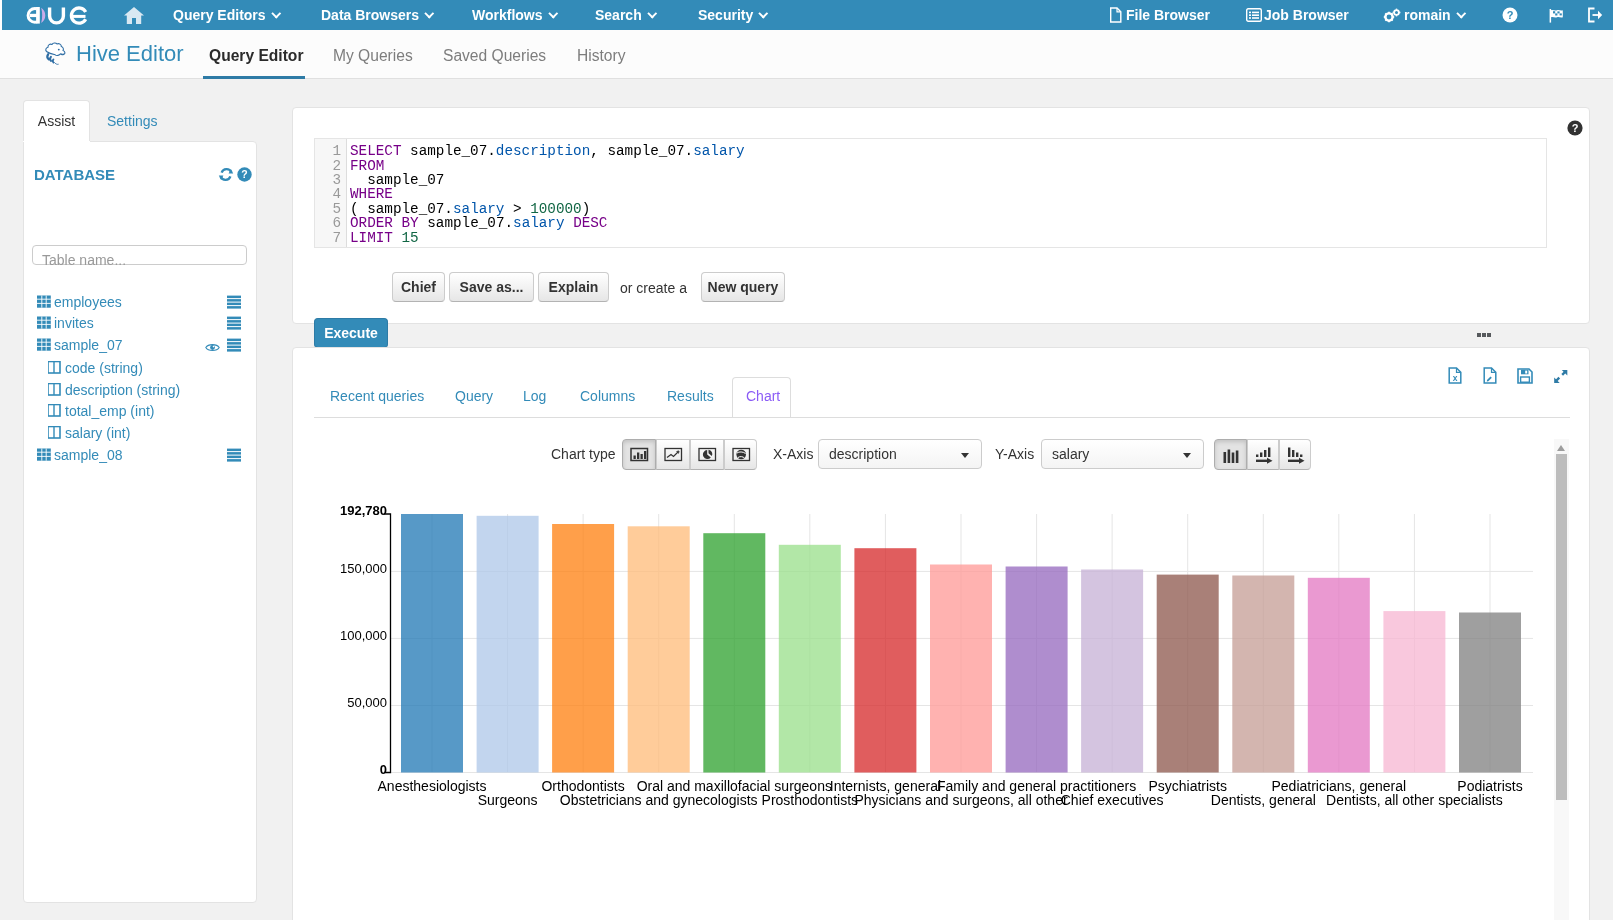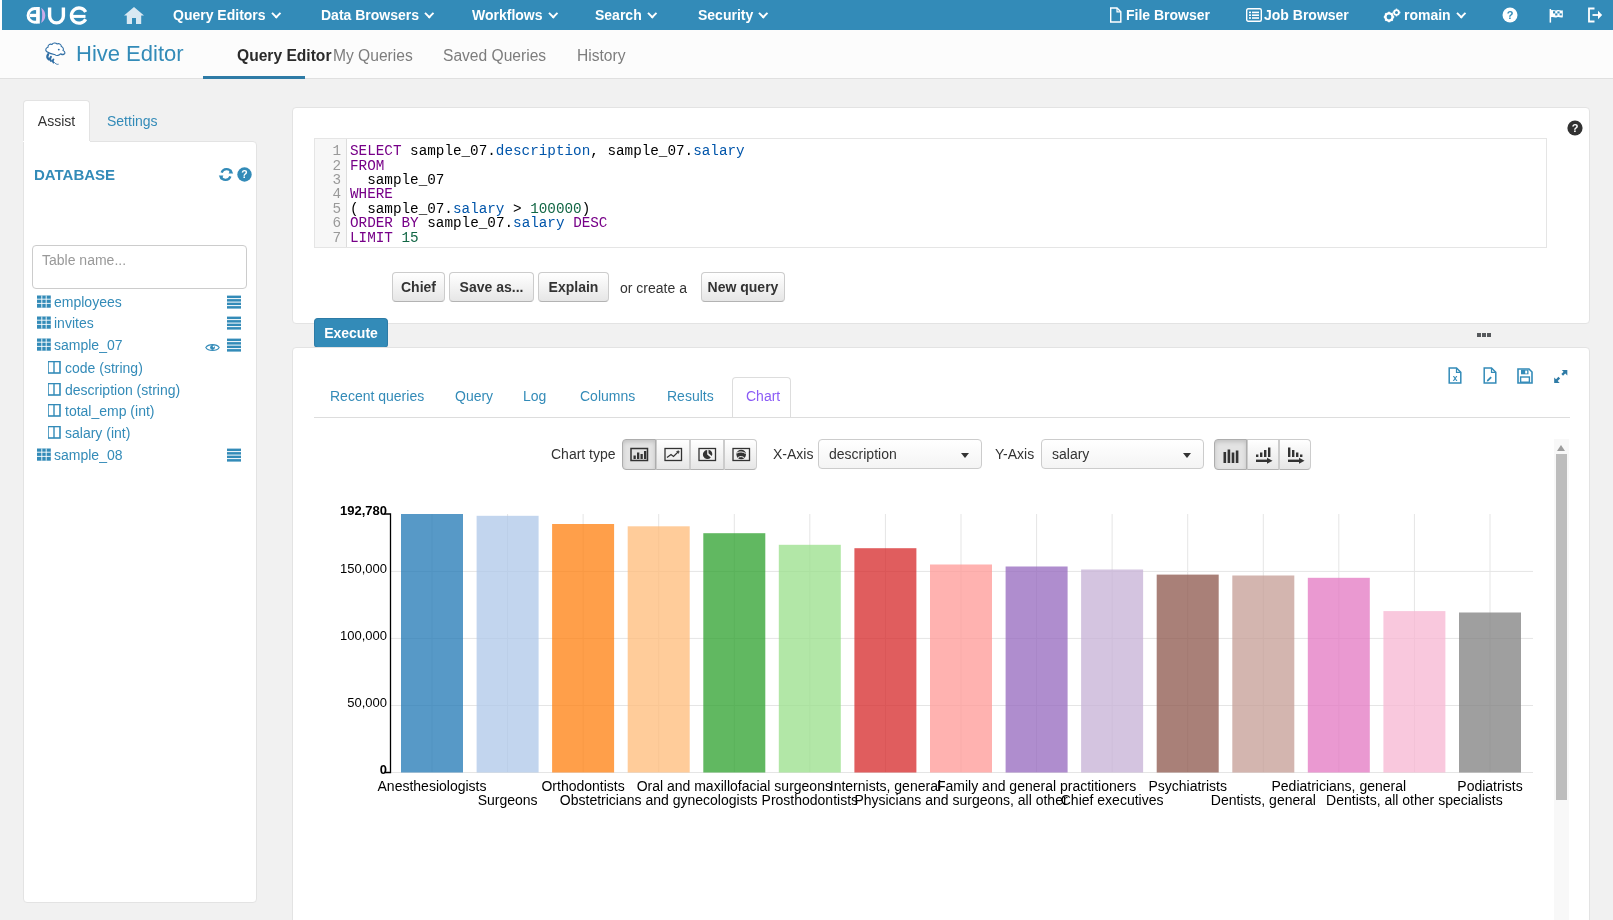--- a/index.html
+++ b/index.html
@@ -11,37 +11,37 @@
 .navitem { position:absolute; top:0; height:30px; line-height:30px; color:#fff;
   font-size:14px; font-weight:bold; white-space:nowrap; }
 .caret-w { display:inline-block; width:6.5px; height:6.5px; border-right:2.2px solid #fff;
   border-bottom:2.2px solid #fff; transform:rotate(45deg); vertical-align:middle;
   margin:-7px 0 0 7px; }
 
 #subnav { position:absolute; left:0; top:30px; width:1613px; height:49px; background:#fcfcfc;
   border-bottom:1px solid #e0e0e0;text-align:center; }
 #apptitle { position:absolute; left:76px; top:11px; font-size:22px; color:#338bb8; }
 .snavtab { position:absolute; top:17px; font-size:15.6px; color:#7d7d7d; }
-#snav-active { color:#2b2b2b; font-weight:bold;margin-left:28px; }
+#snav-active { color:#2b2b2b; font-weight:bold; }
 #snav-underline { position:absolute; left:203px; top:46px; width:102px; height:3px; background:#2e7ba6; }
 
 #assist-tab { position:absolute; left:23px; top:100px; width:67px; height:41px; background:#fff;
   border:1px solid #e3e3e3; border-bottom:none; border-radius:4px 4px 0 0;
   text-align:center; line-height:40px; font-size:14px; color:#333; }
 #settings-link { position:absolute; left:107px; top:113px; font-size:14px; color:#338bb8; }
 #sidebar { position:absolute; left:23px; top:141px; width:234px; height:762px; background:#fff;
   border:1px solid #e3e3e3; border-radius:0 4px 4px 4px; }
 #sidebar .notab { position:absolute; left:-1px; top:-1px; width:67px; height:1px; background:#fff; }
 #db-label { position:absolute; left:10px; top:24px; font-size:15px; font-weight:bold; color:#338bb8; }
 #db-select { position:absolute; left:8px; top:52px; width:216px; height:28px;
   border:1px solid #ccc; border-radius:4px; background:linear-gradient(#ffffff,#f0f0f0);
   font-size:14px; color:#333; line-height:26px; padding-left:9px; }
 #db-select .sel-caret { position:absolute; right:11px; top:12px; width:0; height:0;
   border-left:4px solid transparent; border-right:4px solid transparent; border-top:5px solid #555; }
-#tbl-input { position:absolute; left:8px; top:103px; width:215px; height:44px;
+#tbl-input { position:absolute; left:8px; top:103px; width:215px; height:20px;
   border:1px solid #ccc; border-radius:4px; background:#fff; font-size:14px; color:#999;
   line-height:28px; padding-left:9px; }
 .trow { position:absolute; left:0; width:234px; height:21px; font-size:14px; color:#338bb8; }
 .trow .txt { position:absolute; left:30px; top:0px; }
 .trow .ctxt { position:absolute; left:41px; top:0px; }
 .ticon { position:absolute; left:13px; top:1px; }
 .cicon { position:absolute; left:24px; top:1px; }
 .licon { position:absolute; left:203px; top:1px; }
 .eicon { position:absolute; left:181px; top:3px; }
 

